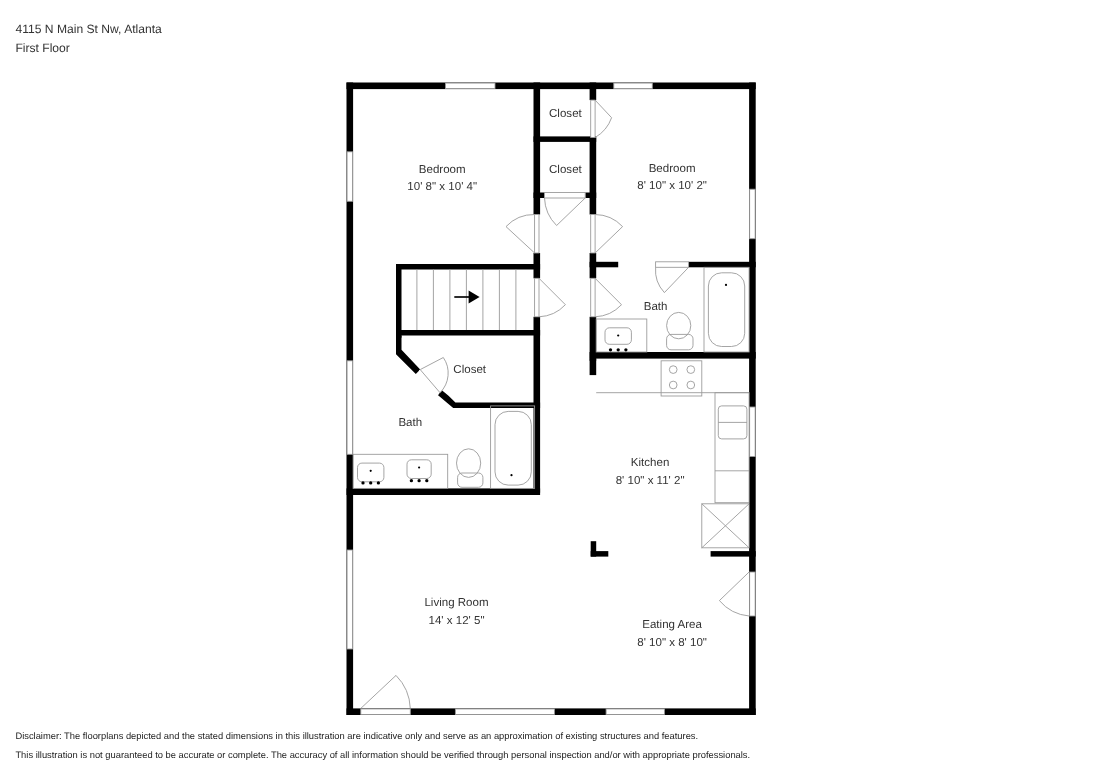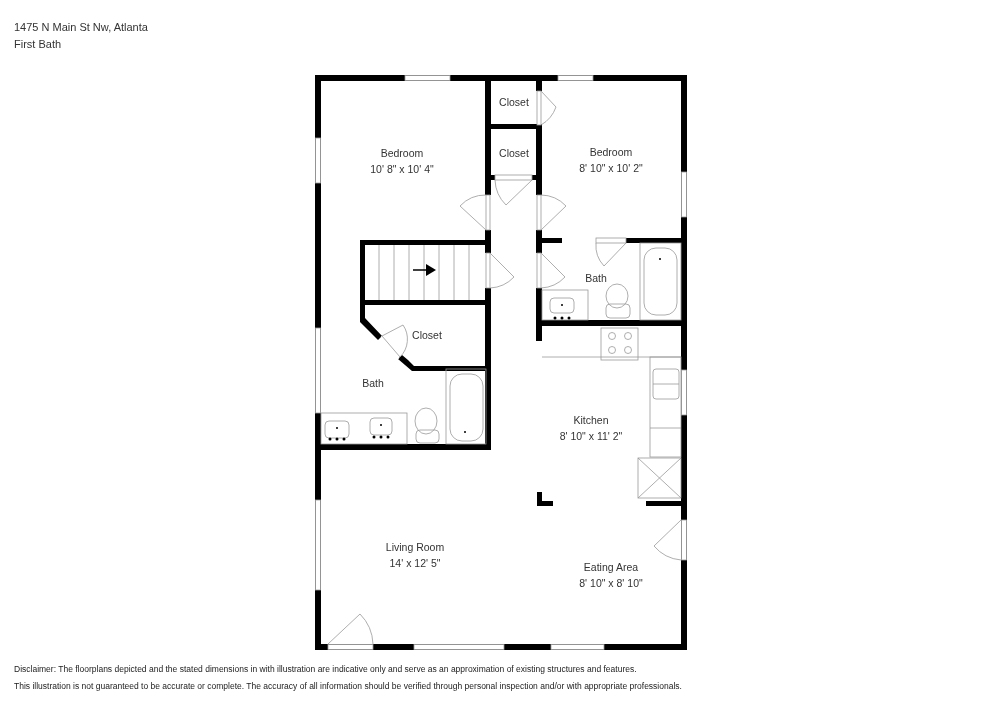--- a/index.html
+++ b/index.html
@@ -6,22 +6,22 @@
   body { width:1000px; height:707px; position:relative; overflow:hidden;
          font-family:"Liberation Sans", sans-serif; color:#222; }
   .hdr { position:absolute; left:14px; font-size:11px; color:#333; }
   .disc { position:absolute; left:14px; font-size:8.5px; color:#222; white-space:nowrap; }
   svg#plan { position:absolute; left:0; top:0; }
   .lbl { font-family:"Liberation Sans", sans-serif; font-size:10.5px; fill:#333; text-anchor:middle; }
 </style>
 </head>
 <body>
 
-<div class="hdr" style="top:21px;">1475 N Main St Nw, Atlanta</div>
-<div class="hdr" style="top:38px;">First Bath</div>
+<div class="hdr" style="top:21px;">4115 N Main St Nw, Atlanta</div>
+<div class="hdr" style="top:38px;">First Floor</div>
 
 <svg id="plan" width="1000" height="707" viewBox="0 0 1000 707">
 
   <g fill="#000">
 
     <rect x="315" y="75" width="372" height="6"></rect>
 
     <rect x="315" y="75" width="6" height="575"></rect>
 
     <rect x="681" y="75" width="6" height="575"></rect>
@@ -208,14 +208,14 @@
     <text class="lbl" x="591" y="440">8' 10" x 11' 2"</text>
 
     <text class="lbl" x="415" y="551">Living Room</text>
     <text class="lbl" x="415" y="567">14' x 12' 5"</text>
 
     <text class="lbl" x="611" y="571">Eating Area</text>
     <text class="lbl" x="611" y="587">8' 10" x 8' 10"</text>
   </g>
 </svg>
 
-<div class="disc" style="top:664px;">Disclaimer: The floorplans depicted and the stated dimensions in with illustration are indicative only and serve as an approximation of existing structures and features.</div>
+<div class="disc" style="top:664px;">Disclaimer: The floorplans depicted and the stated dimensions in this illustration are indicative only and serve as an approximation of existing structures and features.</div>
 <div class="disc" style="top:681px;">This illustration is not guaranteed to be accurate or complete. The accuracy of all information should be verified through personal inspection and/or with appropriate professionals.</div>
 
 </body></html>

